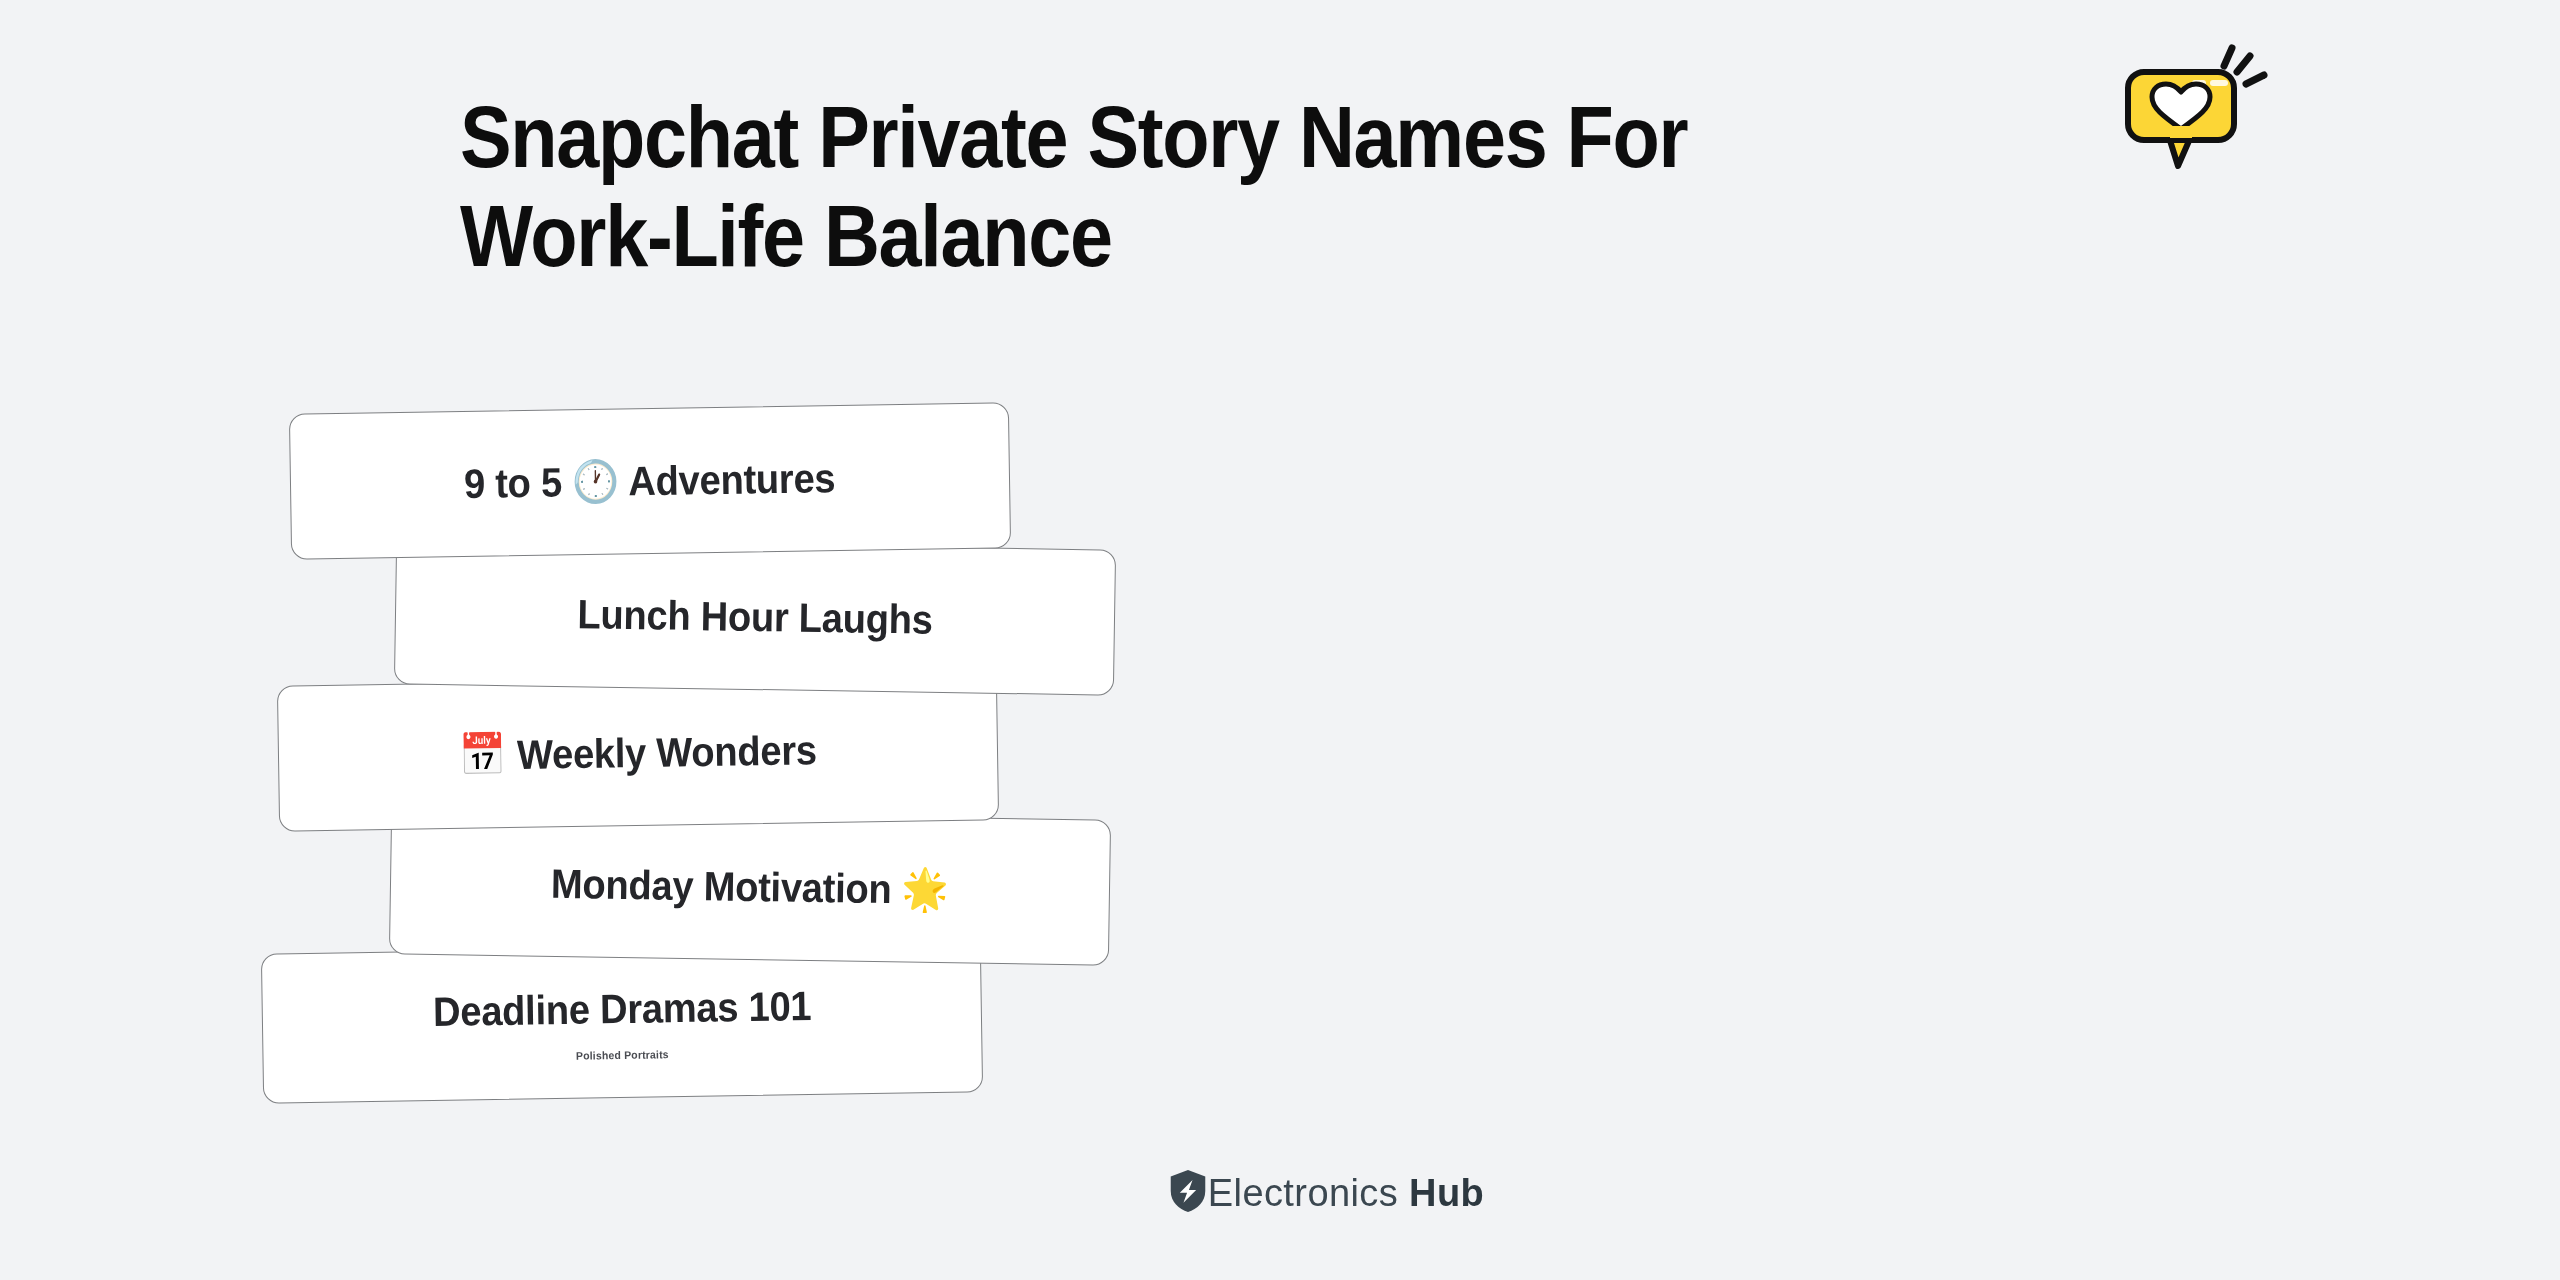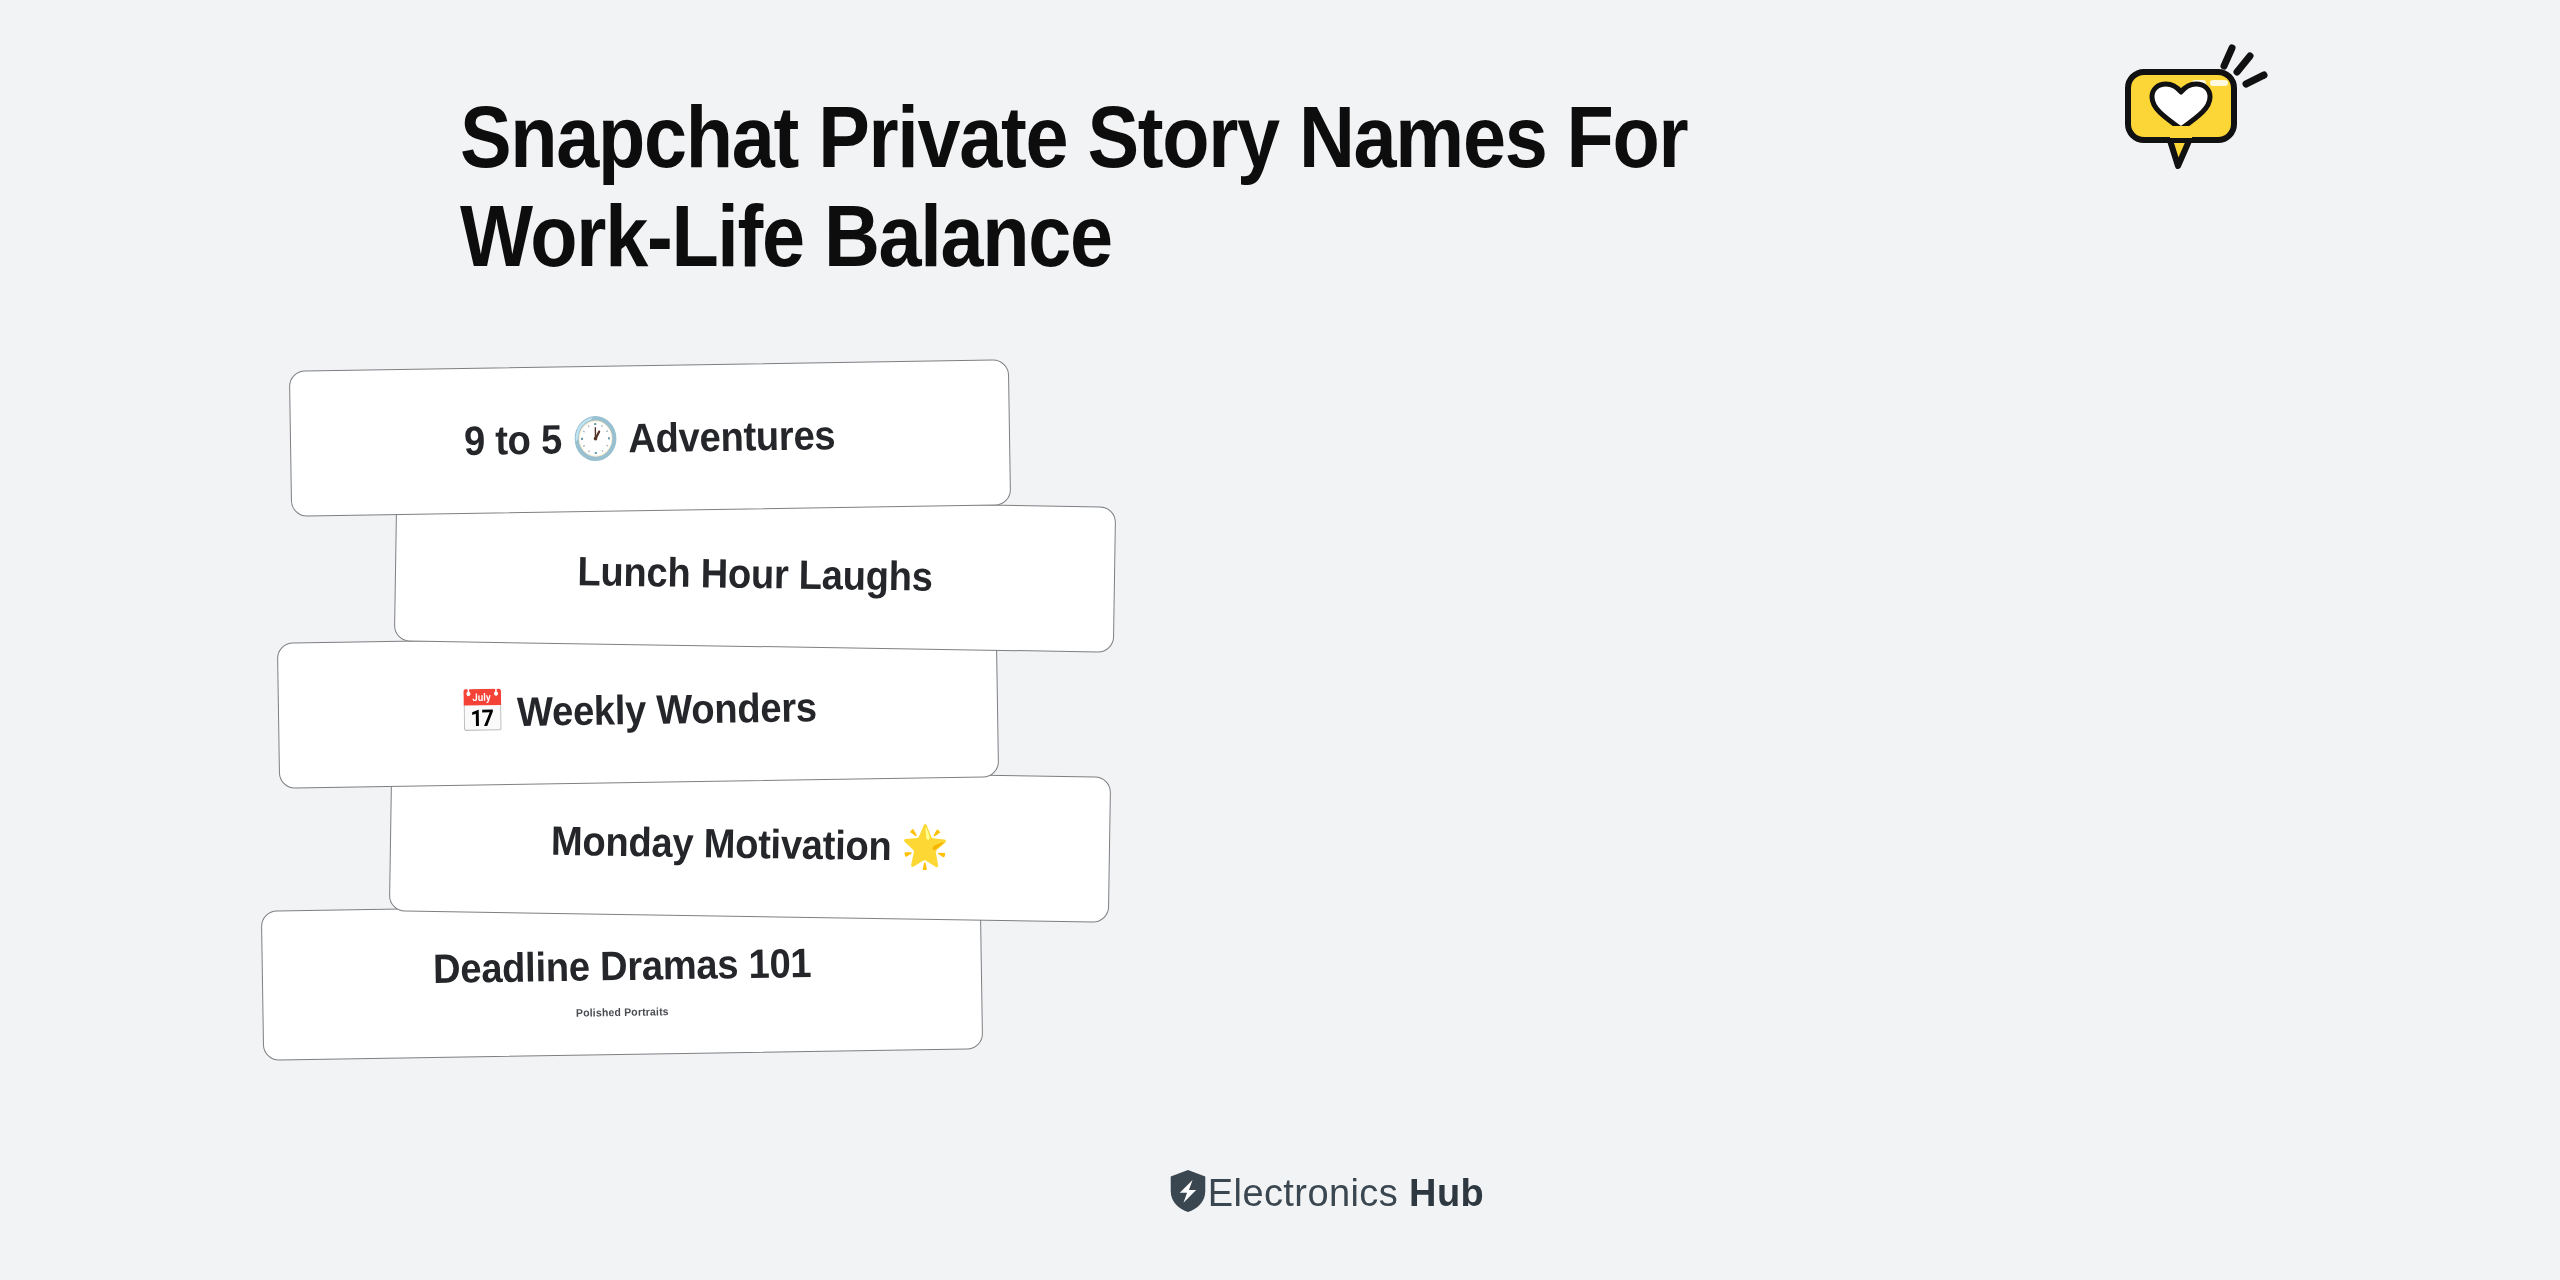--- a/index.html
+++ b/index.html
@@ -38,21 +38,21 @@
     left: 2100px;
     top: 26px;
     width: 190px;
     height: 160px;
   }
 
   
   .columns {
     position: absolute;
     left: 0;
-    top: 365px;
+    top: 408px;
     width: 2294px;
     height: 740px;
   }
   .column {
     position: absolute;
     top: 0;
     width: 960px;
     height: 740px;
   }
   .column.left  { left: 290px; }

